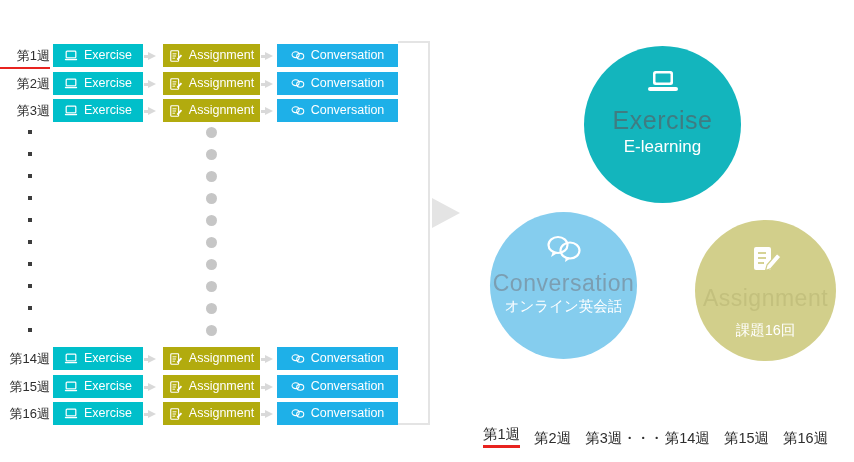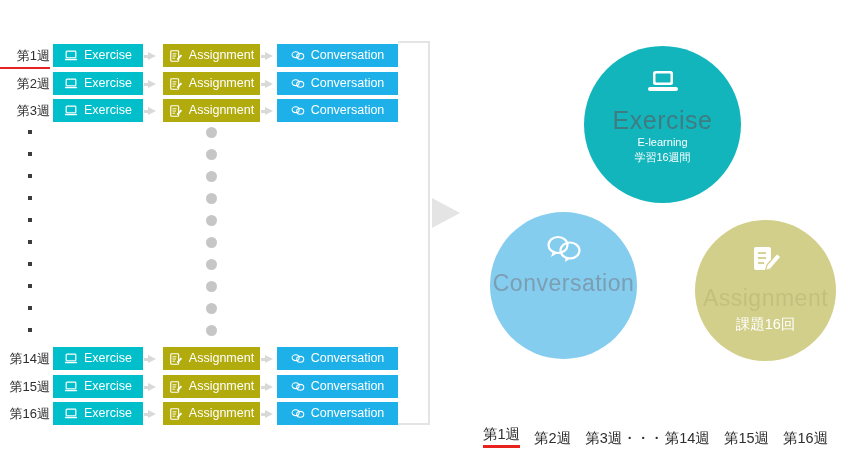--- a/index.html
+++ b/index.html
@@ -162,21 +162,21 @@
   .bubble .bubble-icon {
     display: block;
   }
   .bubble .bubble-title {
     font-size: 25px;
     letter-spacing: 0.5px;
     line-height: 1.1;
     font-weight: 400;
   }
   .bubble .bubble-sub {
-    font-size: 11px;
+    font-size: 17px;
     line-height: 1.45;
     white-space: nowrap;
   }
 
   #bubble-exercise {
     left: 114px;
     top: 46px;
     width: 157px;
     height: 157px;
     background: #13b5bd;
@@ -197,21 +197,21 @@
 
   #bubble-assignment {
     left: 225px;
     top: 220px;
     width: 141px;
     height: 141px;
     background: #d2cf8b;
     padding-top: 24px;
   }
   #bubble-assignment .bubble-title { color: #c3c07d; font-size: 23px; margin-top: 6px; }
-  #bubble-assignment .bubble-sub { font-size: 14.5px; margin-top: 3px; text-align: center; }
+  #bubble-assignment .bubble-sub { font-size: 14.5px; margin-top: 9px; text-align: center; }
 
   
   #week-legend {
     position: absolute;
     left: 483px;
     top: 425px;
     display: flex;
     align-items: flex-end;
     font-size: 14.5px;
     color: #2e2e2e;
@@ -497,33 +497,33 @@
   <div class="bubble" id="bubble-exercise">
     <span class="bubble-icon">
       <svg width="36" height="30" viewBox="0 0 36 30">
         <rect x="8" y="2" width="20" height="14" rx="2.5" fill="#ffffff"></rect>
         <rect x="10.5" y="4.5" width="15" height="9" rx="1" fill="#13b5bd"></rect>
         <rect x="3" y="18" width="30" height="4" rx="2" fill="#ffffff"></rect>
       </svg>
     </span>
     <span class="bubble-title">Exercise</span>
     <span class="bubble-sub">E-learning</span>
-    <span class="bubble-sub">学習16週間</span>
   </div>
 
   <div class="bubble" id="bubble-conversation">
     <span class="bubble-icon">
       <svg width="38" height="30" viewBox="0 0 38 30">
         <ellipse cx="13" cy="11" rx="9.5" ry="8" fill="none" stroke="#ffffff" stroke-width="2.2"></ellipse>
         <path d="M8 17 L6 23 L12.5 19 Z" fill="#ffffff"></path>
         <ellipse cx="25" cy="16.5" rx="9.5" ry="8" fill="none" stroke="#ffffff" stroke-width="2.2"></ellipse>
         <path d="M21 23 L20 28 L26 24 Z" fill="#ffffff"></path>
       </svg>
     </span>
     <span class="bubble-title">Conversation</span>
+    <span class="bubble-sub">オンライン英会話</span>
   </div>
 
   <div class="bubble" id="bubble-assignment">
     <span class="bubble-icon">
       <svg width="34" height="32" viewBox="0 0 34 32">
         <rect x="5" y="3" width="17" height="23" rx="2" fill="#ffffff"></rect>
         <line x1="9" y1="9" x2="17" y2="9" stroke="#d2cf8b" stroke-width="1.8"></line>
         <line x1="9" y1="14" x2="17" y2="14" stroke="#d2cf8b" stroke-width="1.8"></line>
         <line x1="9" y1="19" x2="15" y2="19" stroke="#d2cf8b" stroke-width="1.8"></line>
         <path d="M18 21 L28 9.5 L32 13 L22 24.5 L16.5 26.5 Z" fill="#ffffff" stroke="#d2cf8b" stroke-width="1.2"></path>

